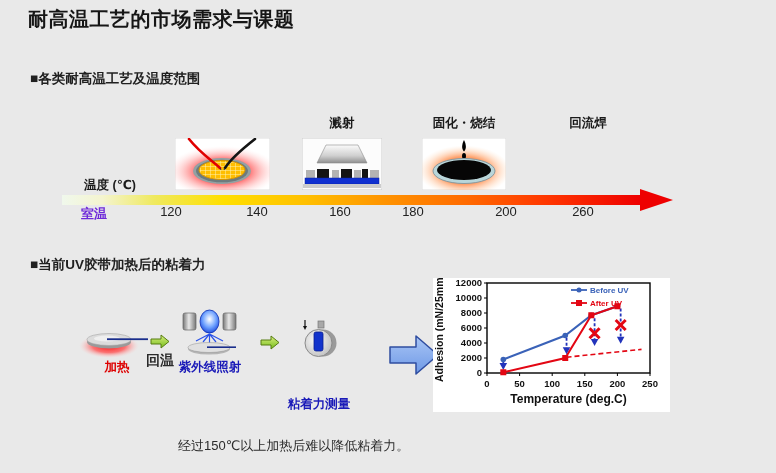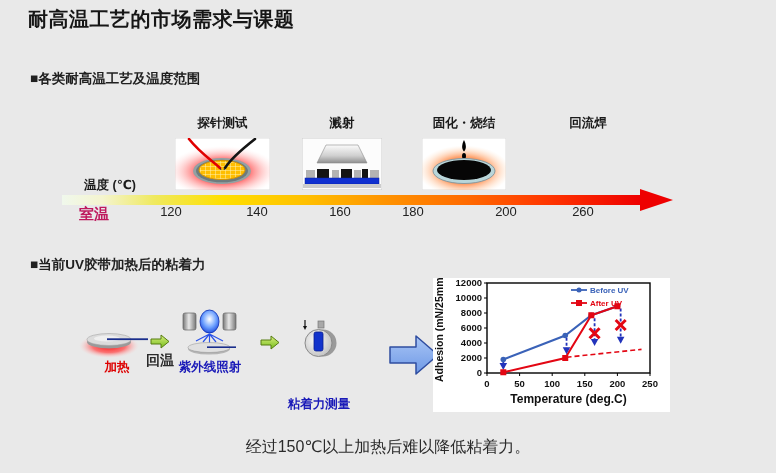--- a/index.html
+++ b/index.html
@@ -10,27 +10,27 @@
   .sec-h{font-size:13.5px;font-weight:bold;color:#202020;}
   .proc-label{top:115px;font-size:12.5px;font-weight:bold;text-align:center;color:#1a1a1a;}
   .proc-img{top:138px;height:52px;}
   svg{display:block;}
   .temp-axis-label{left:84px;top:177px;font-size:12.5px;font-weight:bold;}
   .grad-bar{left:62px;top:195px;width:578px;height:10px;
     background:linear-gradient(90deg,#f0f8ec 0%,#f4f4cf 7%,#efe95e 16%,#ffdf00 28%,#ffc000 42%,#ff9300 56%,#ff6a00 70%,#ff3600 84%,#ee0000 100%);}
   .arrow-head{left:640px;top:189px;width:0;height:0;border-left:33px solid #ee0000;
     border-top:11px solid transparent;border-bottom:11px solid transparent;}
   .tick-label{top:204px;width:40px;font-size:13px;text-align:center;color:#222;}
-  .room{left:70px;top:205px;width:48px;font-size:15px;font-weight:bold;text-align:center;color:#be185d;}
+  .room{left:70px;top:205px;width:48px;font-size:13px;font-weight:bold;text-align:center;color:#6d28d9;}
   .flow-label{font-weight:bold;font-size:12.5px;text-align:center;}
   .red-label{color:#dd0000;}
   .blue-label{color:#1a1ab8;}
   .rewarm{left:141px;top:352px;width:38px;font-size:14px;font-weight:bold;text-align:center;color:#2a2a2a;}
   .chart-box{left:433px;top:278px;width:237px;height:134px;background:#ffffff;}
-  .note{left:178px;top:437px;width:420px;text-align:center;font-size:16px;color:#2b2b2b;}
+  .note{left:178px;top:437px;width:420px;font-size:13px;color:#2b2b2b;}
   .ctick{font:bold 9.5px "Liberation Sans",sans-serif;fill:#111;}
   .caxis{font:bold 12px "Liberation Sans",sans-serif;fill:#111;}
   .caxisy{font:bold 10.5px "Liberation Sans",sans-serif;fill:#111;}
   .clegend{font:bold 8px "Liberation Sans",sans-serif;}
 </style>
 </head>
 <body>
 
 <svg width="0" height="0" style="position:absolute" aria-hidden="true">
   <defs>
@@ -89,21 +89,20 @@
     </linearGradient>
   </defs>
 </svg>
 
 <div id="canvas">
 
   <div class="abs title">耐高温工艺的市场需求与课题</div>
 
   <div class="abs sec-h" style="left:30px;top:70px;">■各类耐高温工艺及温度范围</div>
 
-  <div class="abs proc-label" style="left:175px;width:95px;">探针测试</div>
   <div class="abs proc-label" style="left:302px;width:80px;">溅射</div>
   <div class="abs proc-label" style="left:422px;width:84px;">固化・烧结</div>
   <div class="abs proc-label" style="left:545px;width:86px;">回流焊</div>
 
   <div class="abs proc-img" style="left:175px;width:95px;">
     <svg width="95" height="52" viewBox="0 0 95 52">
       <rect width="95" height="52" fill="#ffffff" stroke="#dddddd"></rect>
       <rect x="0" y="8" width="95" height="44" fill="url(#pt-glow)"></rect>
       <ellipse cx="47" cy="33" rx="29" ry="13" fill="#93a1a3"></ellipse>
       <ellipse cx="47" cy="33" rx="26" ry="11.3" fill="#6e7b7d"></ellipse>

